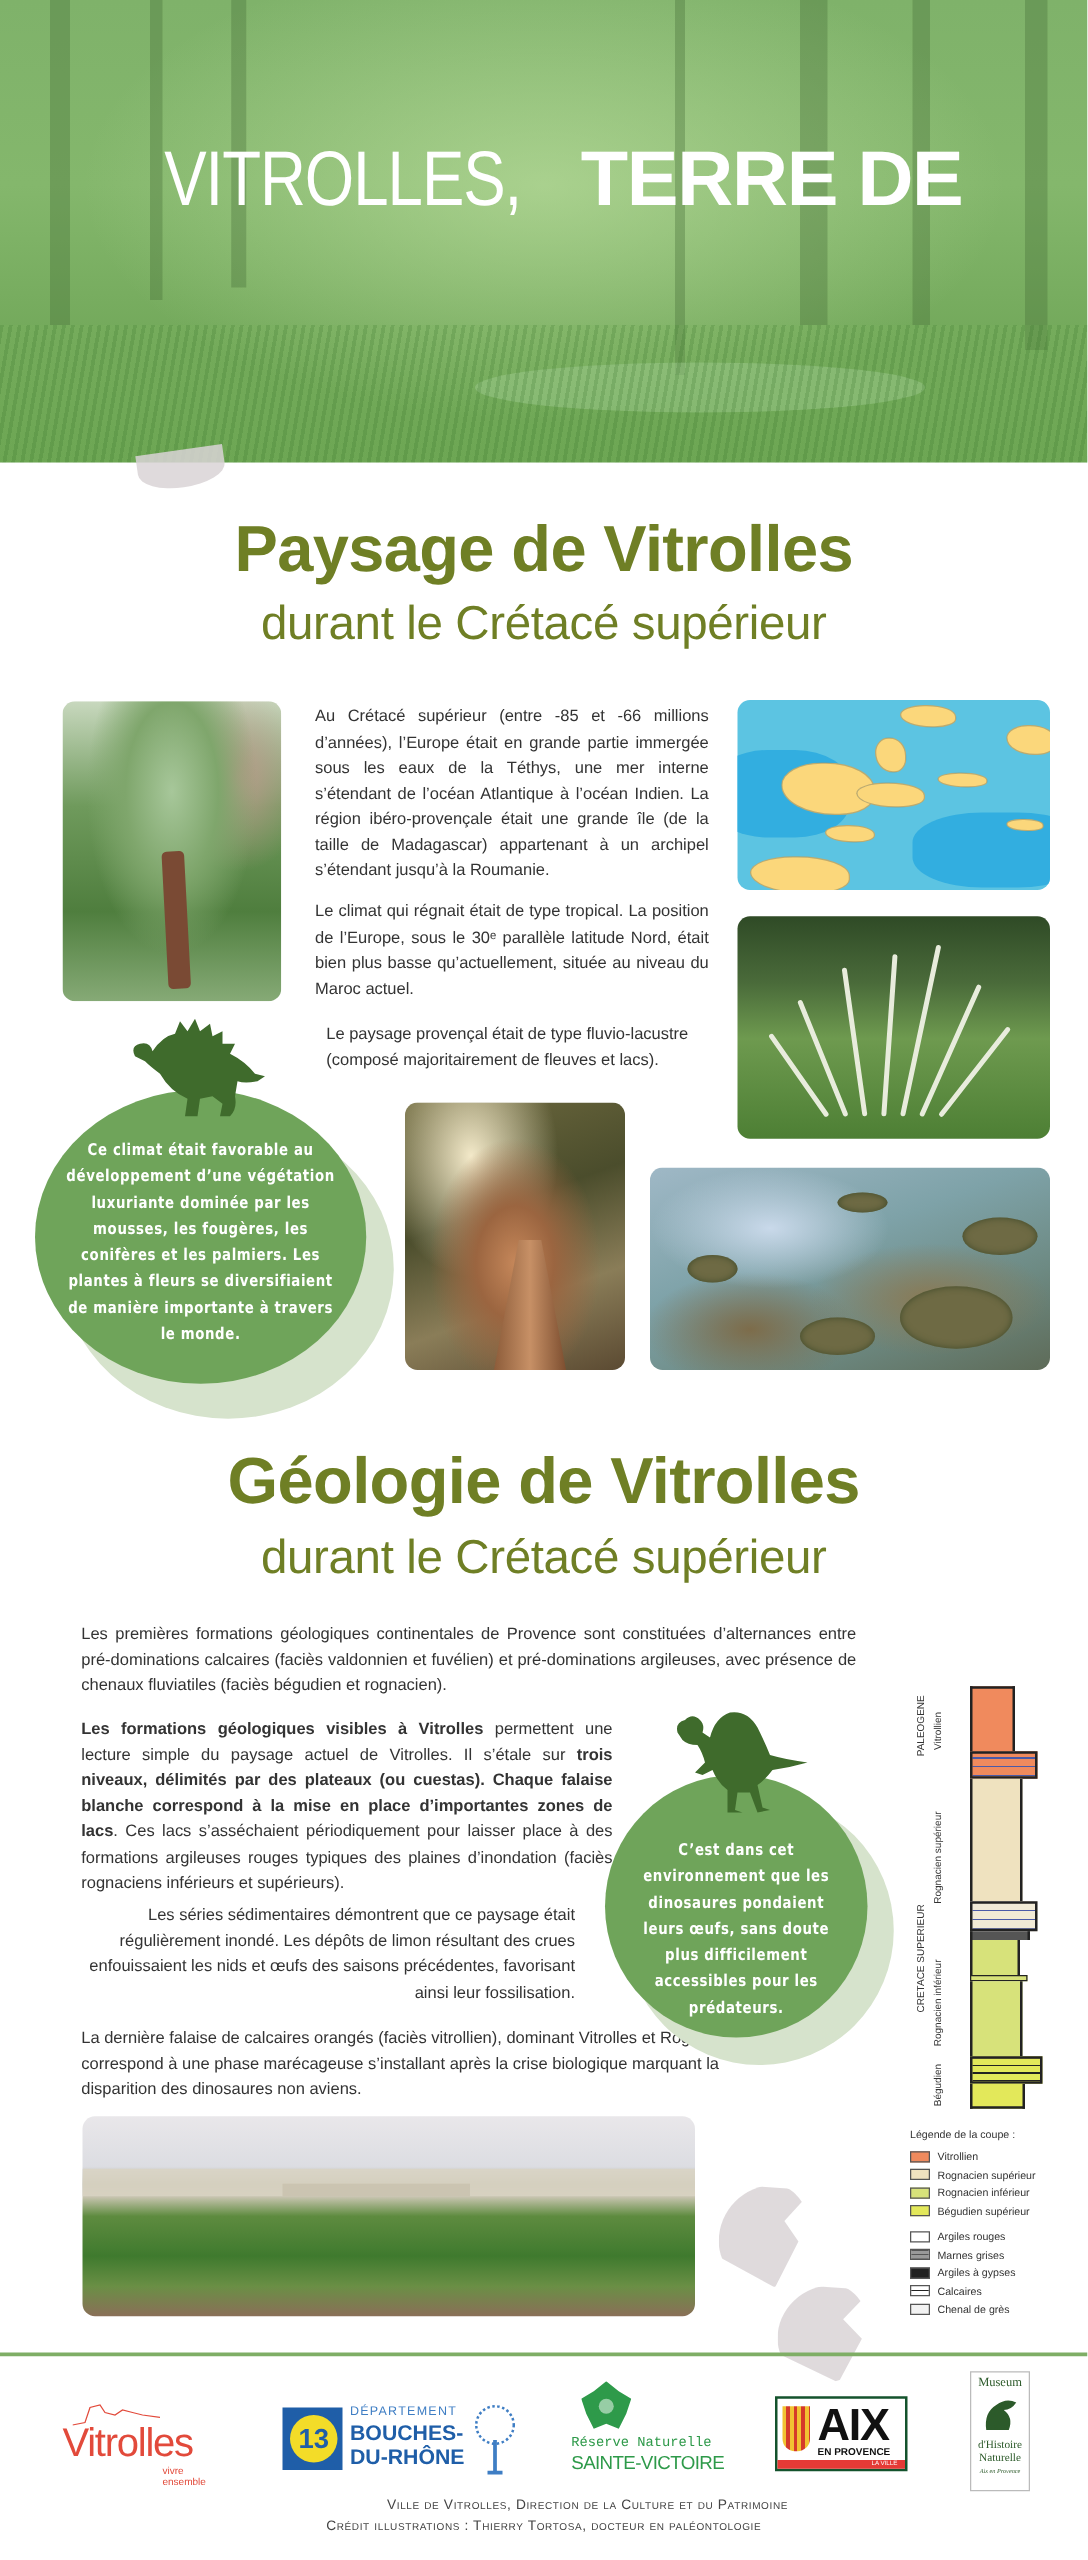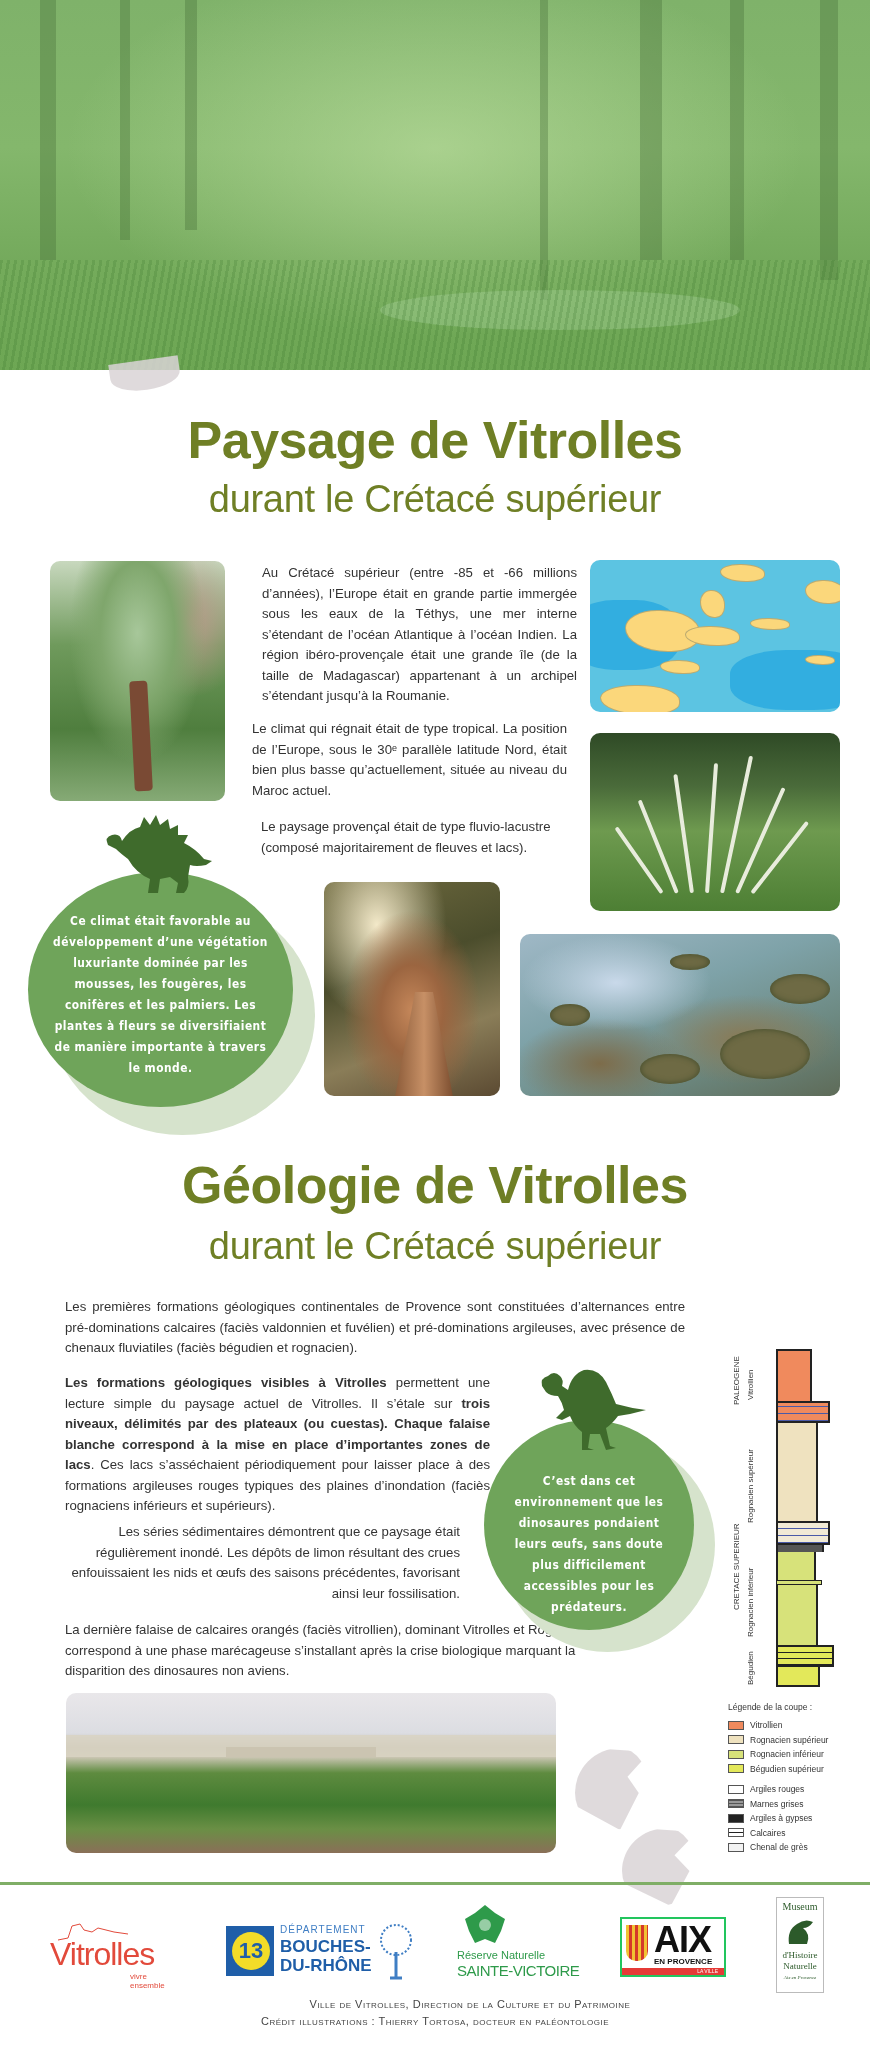--- a/index.html
+++ b/index.html
@@ -130,32 +130,36 @@
 <div class="hero">
   <div class="trunk" style="left:40px;width:16px;height:260px;"></div>
   <div class="trunk" style="left:120px;width:10px;height:240px;"></div>
   <div class="trunk" style="left:185px;width:12px;height:230px;"></div>
   <div class="trunk" style="left:540px;width:8px;height:300px;"></div>
   <div class="trunk" style="left:640px;width:22px;height:260px;"></div>
   <div class="trunk" style="left:730px;width:14px;height:260px;"></div>
   <div class="trunk" style="left:820px;width:18px;height:280px;"></div>
   <div class="pond"></div>
   <div class="grass"></div>
+  <div class="hero-line1">
+    <span class="thin">VITROLLES,</span>
+    <span class="bold">TERRE DE</span>
+  </div>
 </div>
 
 <div class="footprint" style="left:110px;top:360px;width:70px;height:30px;border-radius:0 0 60% 60%;transform:rotate(-8deg);"></div>
 
 <div class="title-main" style="top:410px;">Paysage de Vitrolles</div>
 <div class="title-sub" style="top:478px;">durant le Crétacé supérieur</div>
 
 <div class="photo fern" style="left:50px;top:561px;width:175px;height:240px;">
   <div class="stem"></div>
 </div>
 
-<div class="para" style="left:252px;top:563px;width:315px;margin-left:10px;">Au Crétacé supérieur (entre -85 et -66 millions d’années), l’Europe était en grande partie immergée sous les eaux de la Téthys, une mer interne s’étendant de l’océan Atlantique à l’océan Indien. La région ibéro-provençale était une grande île (de la taille de Madagascar) appartenant à un archipel s’étendant jusqu’à la Roumanie.</div>
+<div class="para" style="left:252px;top:563px;width:315px;">Au Crétacé supérieur (entre -85 et -66 millions d’années), l’Europe était en grande partie immergée sous les eaux de la Téthys, une mer interne s’étendant de l’océan Atlantique à l’océan Indien. La région ibéro-provençale était une grande île (de la taille de Madagascar) appartenant à un archipel s’étendant jusqu’à la Roumanie.</div>
 <div class="para" style="left:252px;top:719px;width:315px;">Le climat qui régnait était de type tropical. La position de l’Europe, sous le 30ᵉ parallèle latitude Nord, était bien plus basse qu’actuellement, située au niveau du Maroc actuel.</div>
 <div class="para" style="left:261px;top:817px;width:310px;text-align:left;">Le paysage provençal était de type fluvio-lacustre (composé majoritairement de fleuves et lacs).</div>
 
 <div class="photo map" style="left:590px;top:560px;width:250px;height:152px;">
   <div class="deep" style="left:-20px;top:40px;width:110px;height:70px;"></div>
   <div class="deep" style="left:140px;top:90px;width:140px;height:60px;"></div>
   <div class="land" style="left:35px;top:50px;width:75px;height:42px;"></div>
   <div class="land" style="left:95px;top:66px;width:55px;height:20px;"></div>
   <div class="land" style="left:110px;top:30px;width:25px;height:28px;"></div>
   <div class="land" style="left:130px;top:4px;width:45px;height:18px;"></div>
@@ -301,25 +305,25 @@
     <circle cx="20" cy="18" r="15" fill="none" stroke="#3f7ec4" stroke-width="2" stroke-dasharray="2 2"></circle>
     <path d="M20 30 L20 56 M14 56 L26 56" stroke="#3f7ec4" stroke-width="3"></path>
   </svg>
 </div>
 
 <div class="logo" style="left:455px;top:1905px;width:130px;height:80px;">
   <svg width="40" height="40" style="position:absolute;left:10px;top:0;">
     <polygon points="20,0 30,8 40,14 36,26 30,38 20,34 10,38 4,26 0,14 10,8" fill="#2e9a4a"></polygon>
     <circle cx="20" cy="20" r="6" fill="#fff" opacity="0.5"></circle>
   </svg>
-  <div style="position:absolute;left:2px;top:44px;font-size:11px;color:#2e9a4a;font-family:Liberation Sans, sans-serif;">Réserve Naturelle</div>
+  <div style="position:absolute;left:2px;top:44px;font-size:11px;color:#2e9a4a;font-family:Liberation Mono, monospace;">Réserve Naturelle</div>
   <div style="position:absolute;left:2px;top:57px;font-size:15px;color:#2e9a4a;letter-spacing:-0.5px;">SAINTE-VICTOIRE</div>
 </div>
 
-<div class="logo" style="left:620px;top:1917px;width:106px;height:60px;border:2px solid #22c55e;">
+<div class="logo" style="left:620px;top:1917px;width:106px;height:60px;border:2px solid #14532d;">
   <div style="position:absolute;left:4px;top:6px;width:22px;height:36px;background:repeating-linear-gradient(90deg,#f1c232 0 3px,#d53a2a 3px 6px);border-radius:0 0 10px 10px;"></div>
   <div style="position:absolute;left:32px;top:0;font-size:36px;font-weight:bold;color:#111;letter-spacing:-1px;">AIX</div>
   <div style="position:absolute;left:32px;top:38px;font-size:8px;font-weight:bold;color:#111;">EN PROVENCE</div>
   <div style="position:absolute;left:0;bottom:0;width:100%;height:7px;background:#e53a36;color:#fff;font-size:5px;text-align:right;padding-right:6px;line-height:7px;">LA VILLE</div>
 </div>
 
 <div class="logo" style="left:776px;top:1897px;width:48px;height:96px;border:1px solid #bbb;text-align:center;font-family:'Liberation Serif',serif;color:#2c5a2a;">
   <div style="font-size:10px;margin-top:3px;">Museum</div>
   <svg width="34" height="34" style="margin:2px auto;display:block;">
     <path d="M6 30 Q4 16 14 10 Q22 4 30 8 Q26 14 20 14 Q28 20 24 30 Z" fill="#2c5a2a"></path>

